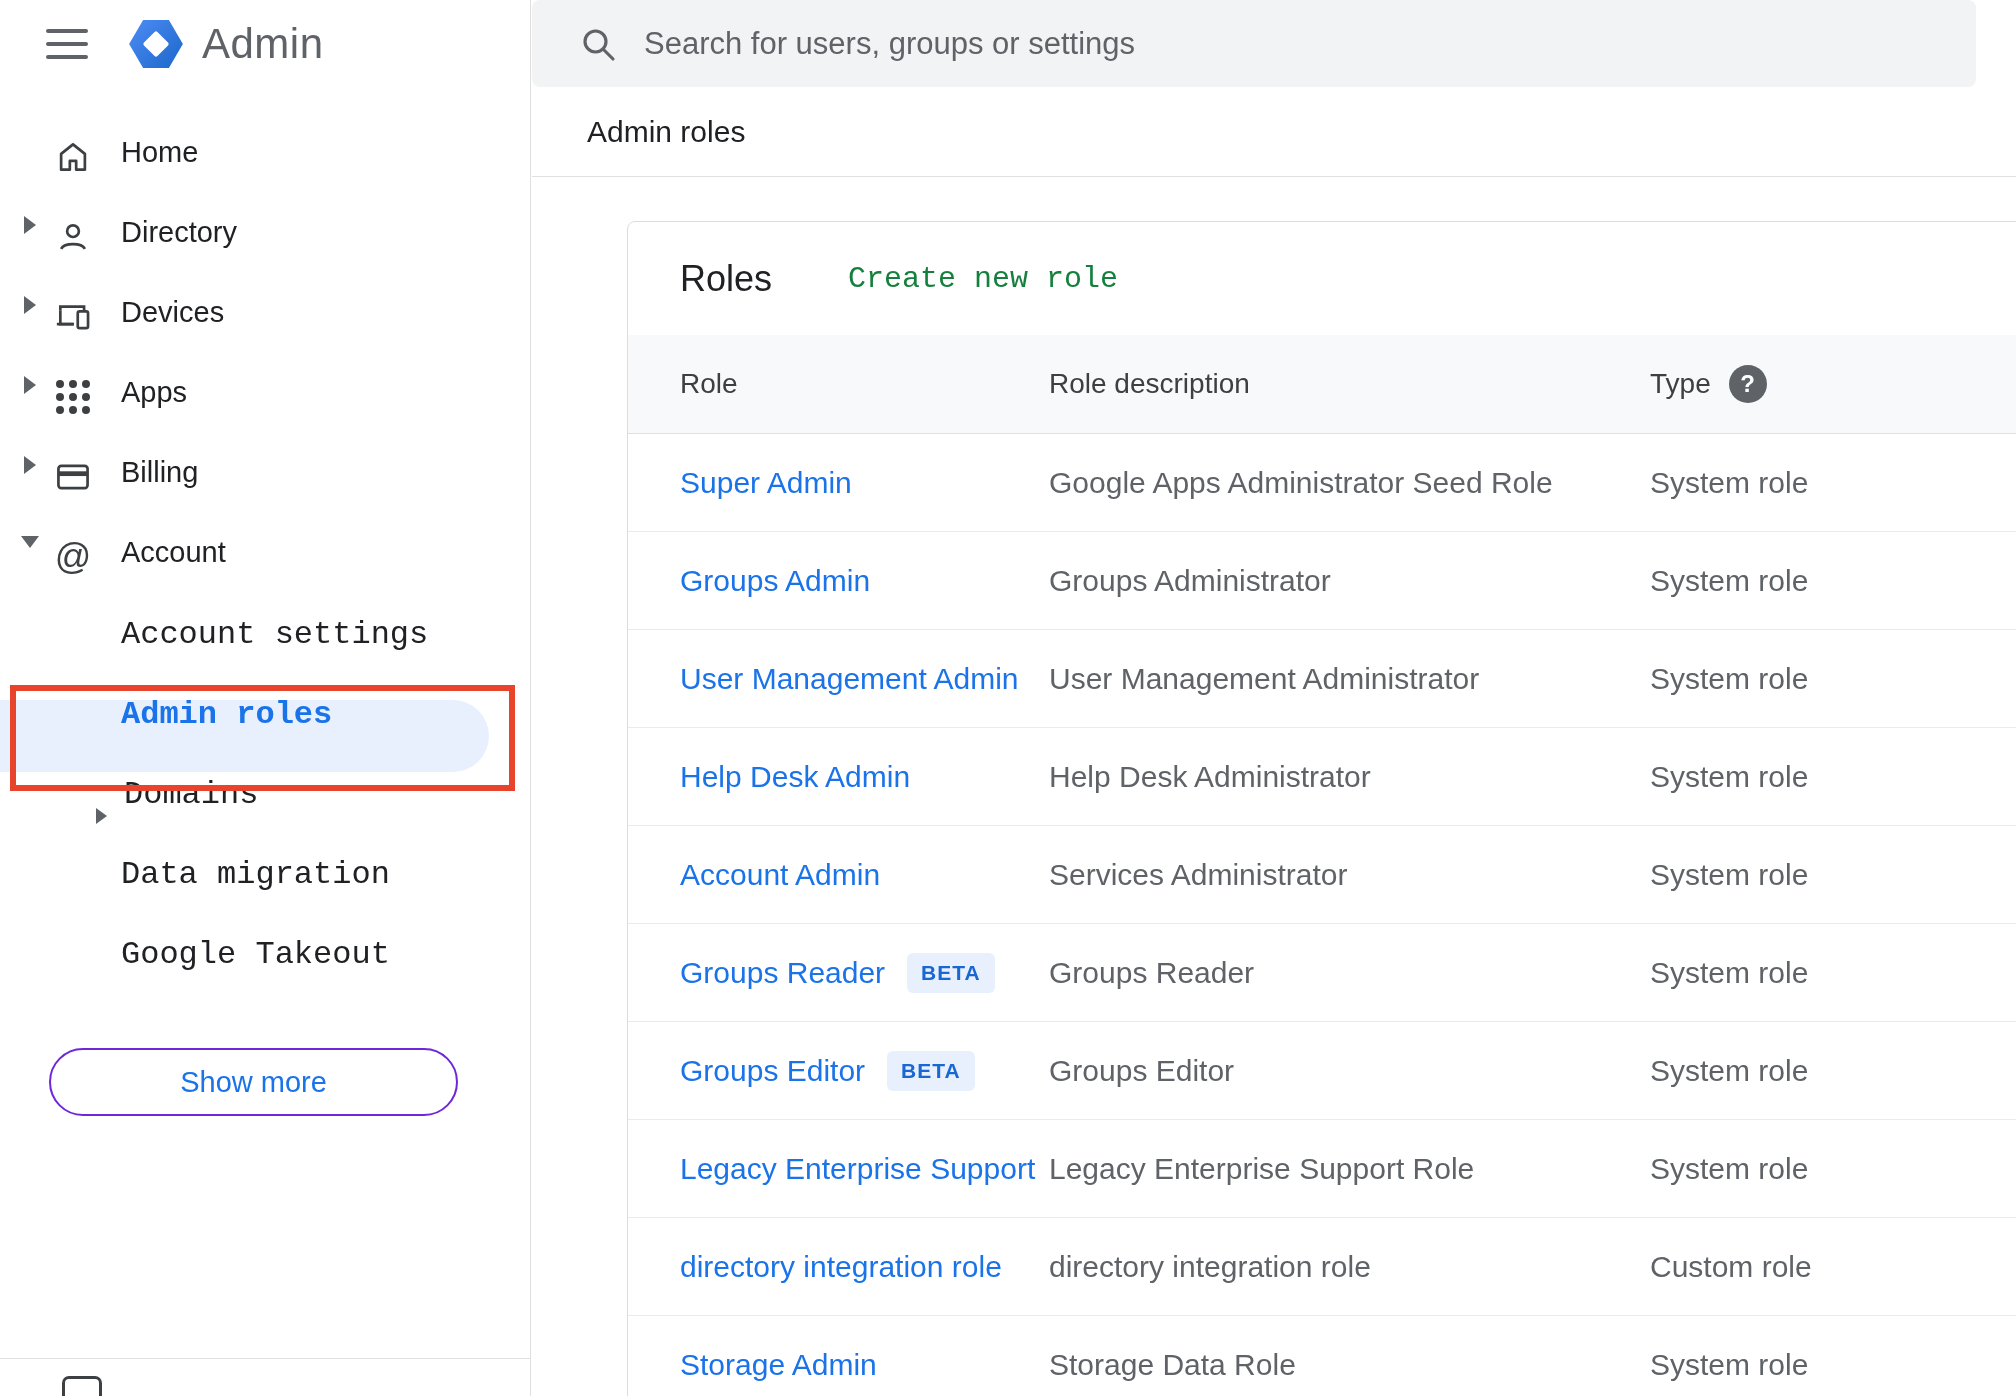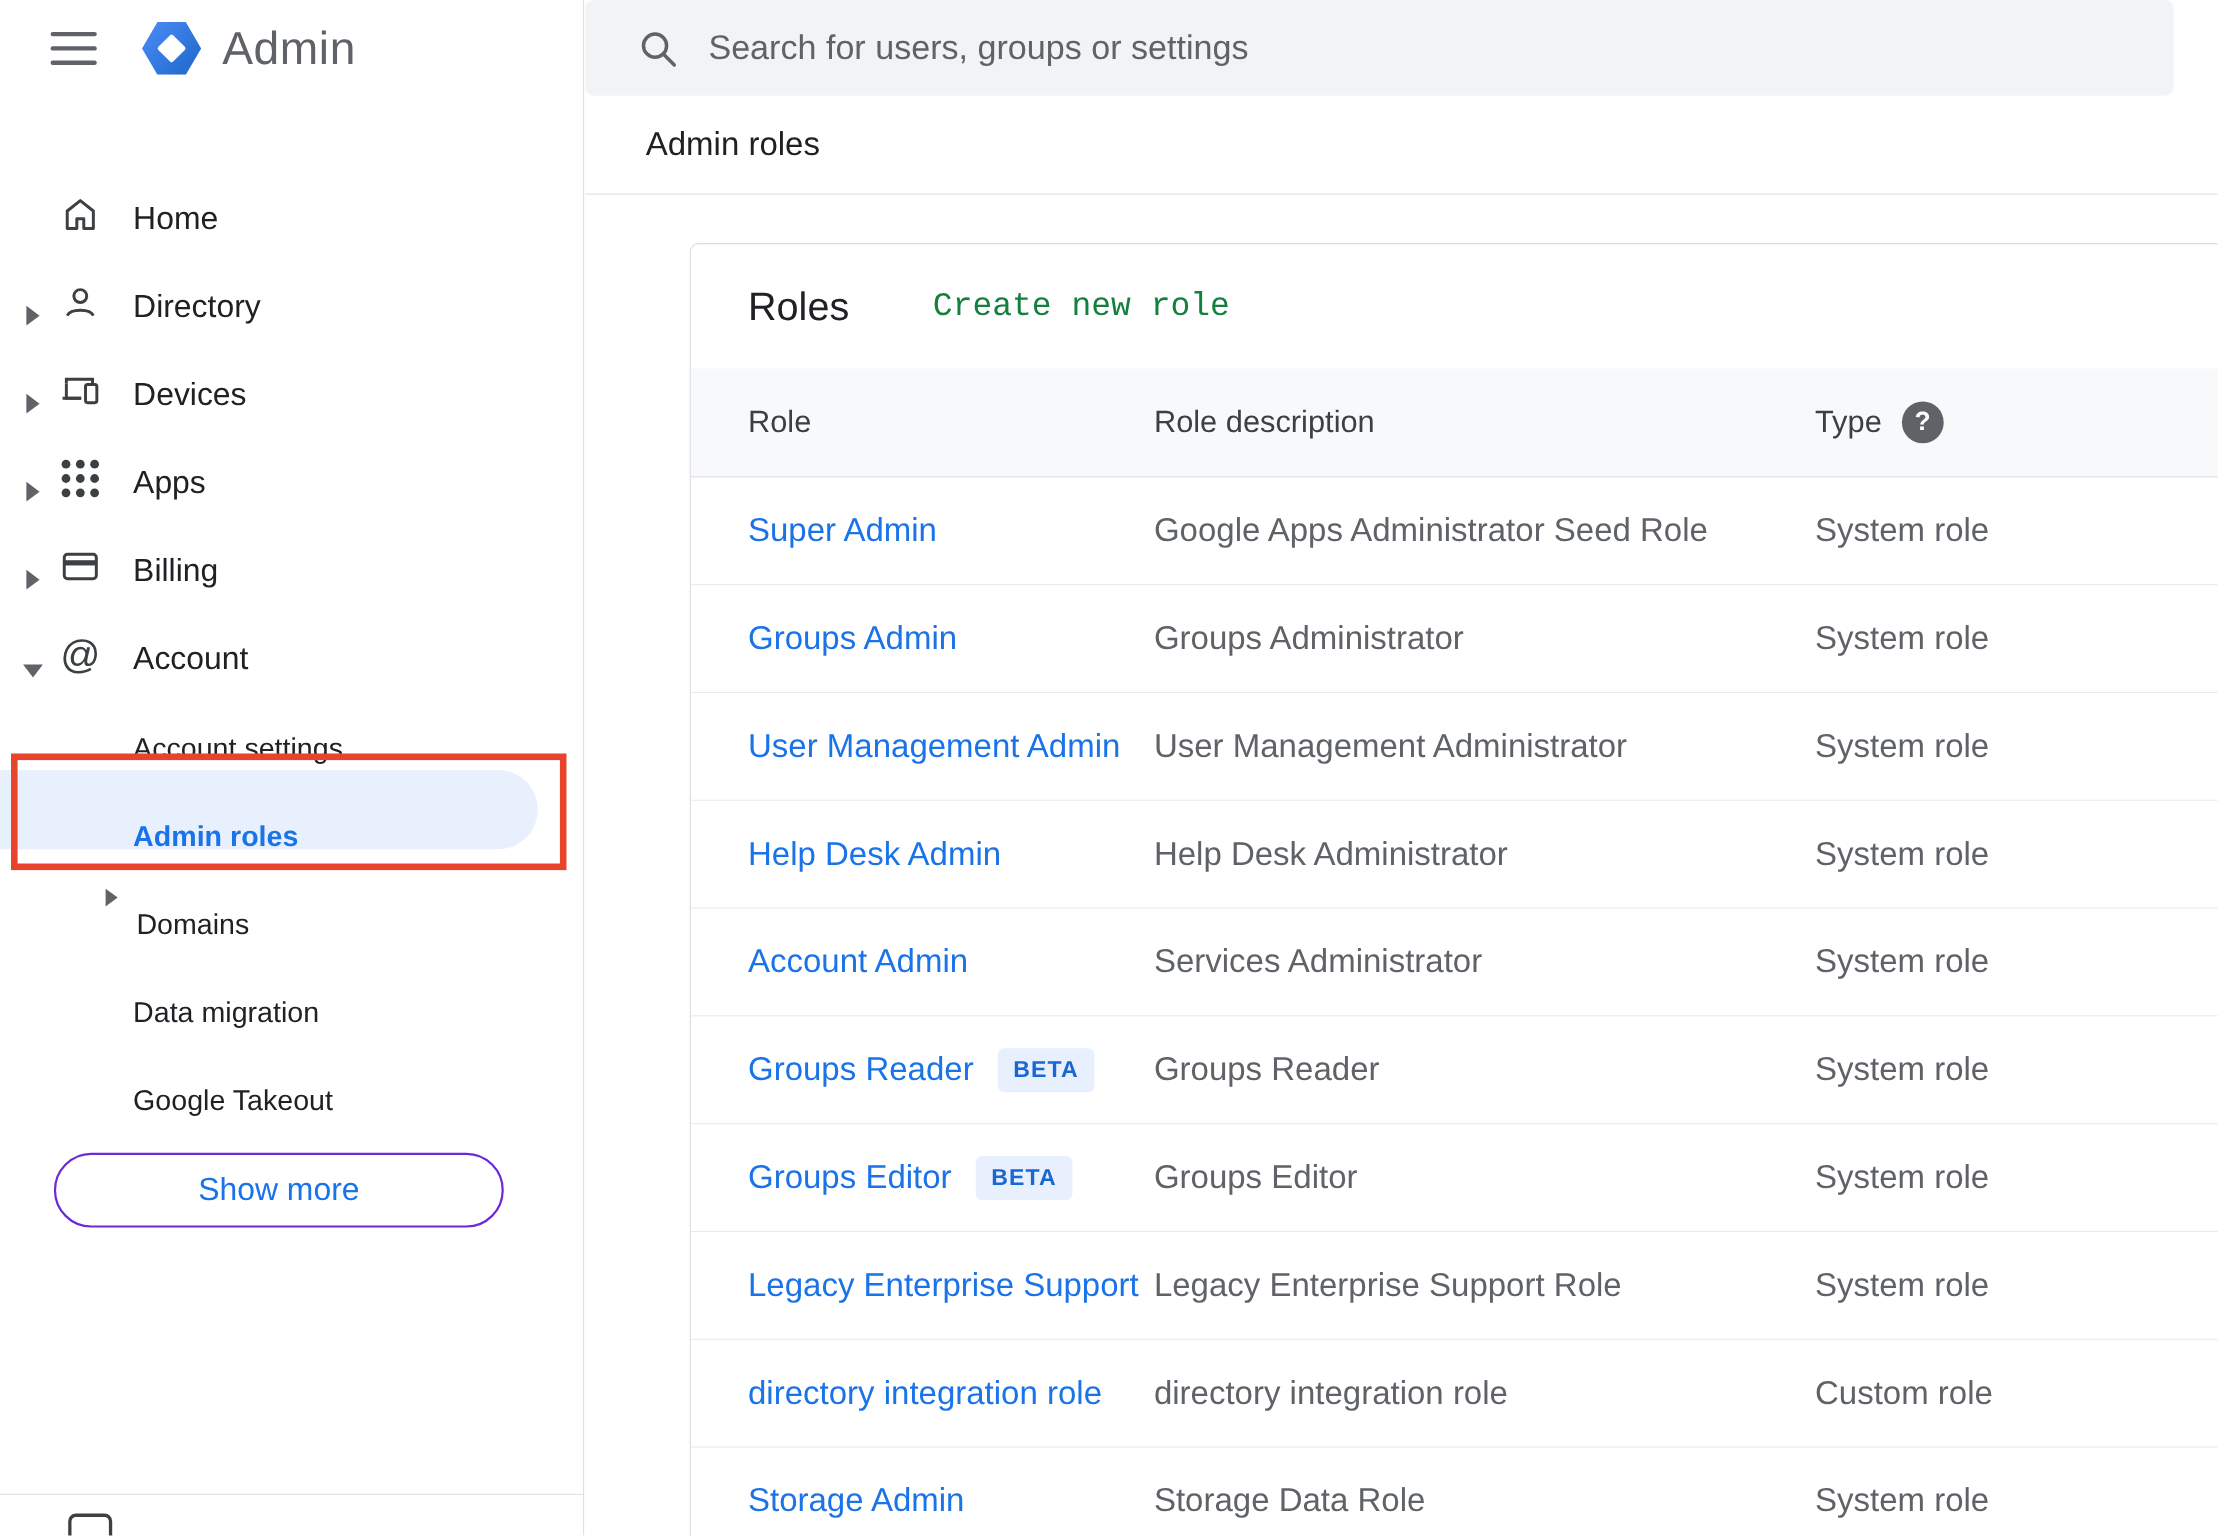--- a/index.html
+++ b/index.html
@@ -30,32 +30,32 @@
     clip-path: polygon(27% 2%, 73% 2%, 98% 50%, 73% 98%, 27% 98%, 2% 50%);
   }
   .logo-diamond {
     position: absolute; left: 50%; top: 50%;
     width: 19px; height: 19px; background: #fff;
     transform: translate(-50%, -50%) rotate(45deg); border-radius: 2px;
   }
   .app-title { margin-left: 18px; font-size: 42px; color: #5f6368; letter-spacing: 0.5px; }
 
   .nav { padding-top: 48px; }
-  .nav-row { position: relative; height: 80px; display: flex; align-items: flex-end; cursor: pointer; }
+  .nav-row { position: relative; height: 80px; display: flex; align-items: flex-start; cursor: pointer; }
   .arrow-slot { width: 28px; margin-left: 16px; display: flex; justify-content: center; flex: none; }
   .tri-right { width: 0; height: 0; border-top: 9px solid transparent; border-bottom: 9px solid transparent; border-left: 12px solid #5f6368; }
   .tri-right.small { border-top-width: 8px; border-bottom-width: 8px; border-left-width: 11px; }
   .tri-down { width: 0; height: 0; border-left: 9px solid transparent; border-right: 9px solid transparent; border-top: 12px solid #5f6368; }
   .icon-slot { width: 42px; height: 42px; margin-left: 8px; display: flex; align-items: center; justify-content: center; flex: none; }
   .nav-label { margin-left: 27px; font-size: 29px; color: #202124; white-space: nowrap; }
   .at-glyph { font-size: 36px; color: #3c4043; line-height: 1; }
   .dots { display: grid; grid-template-columns: repeat(3, 8px); grid-auto-rows: 8px; gap: 5px; }
   .dots i { background: #3c4043; border-radius: 50%; }
 
-  .sub-row { position: relative; height: 80px; display: flex; align-items: flex-end; padding-left: 121px; font-size: 26px; color: #202124; cursor: pointer; }
+  .sub-row { position: relative; height: 80px; display: flex; align-items: flex-start; padding-left: 121px; font-size: 32px; color: #202124; cursor: pointer; font-family: Liberation Mono, monospace; }
   .sub-row .pill-bg {
     position: absolute; left: 0; top: 4px; height: 72px; width: 489px;
     background: #e8f0fe; border-radius: 0 36px 36px 0; z-index: 0;
   }
   .sub-row .sub-label { position: relative; z-index: 1; white-space: nowrap; }
   .sub-row.active .sub-label { color: #1a73e8; font-weight: 700; }
   .sub-arrow { position: absolute; left: 96px; top: 50%; transform: translateY(-50%); }
   .sub-row.has-arrow { padding-left: 124px; }
 
   .show-more {

